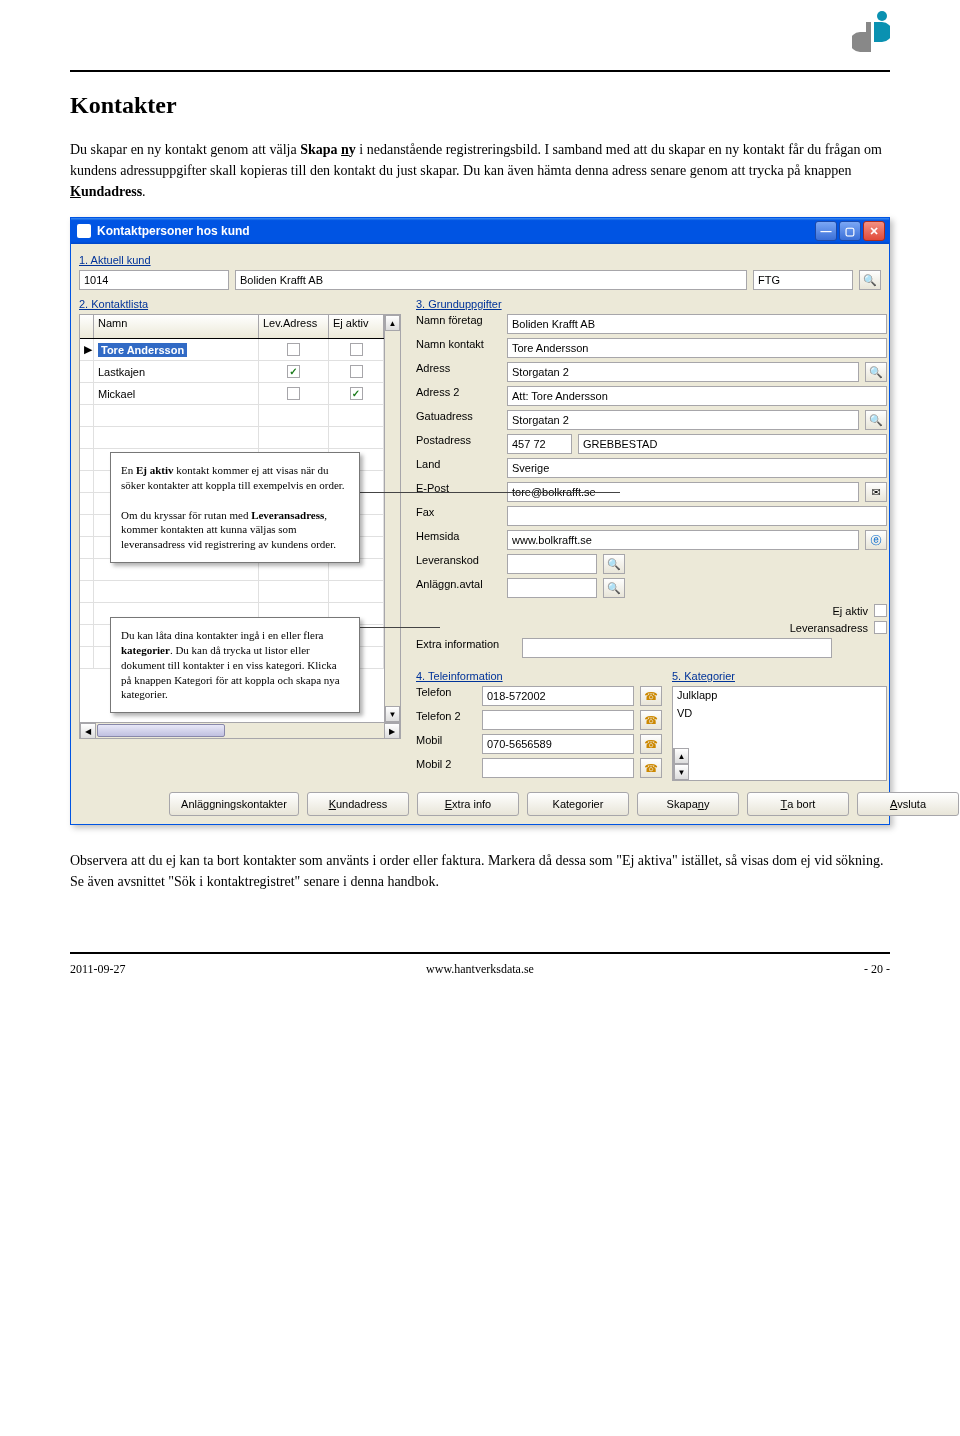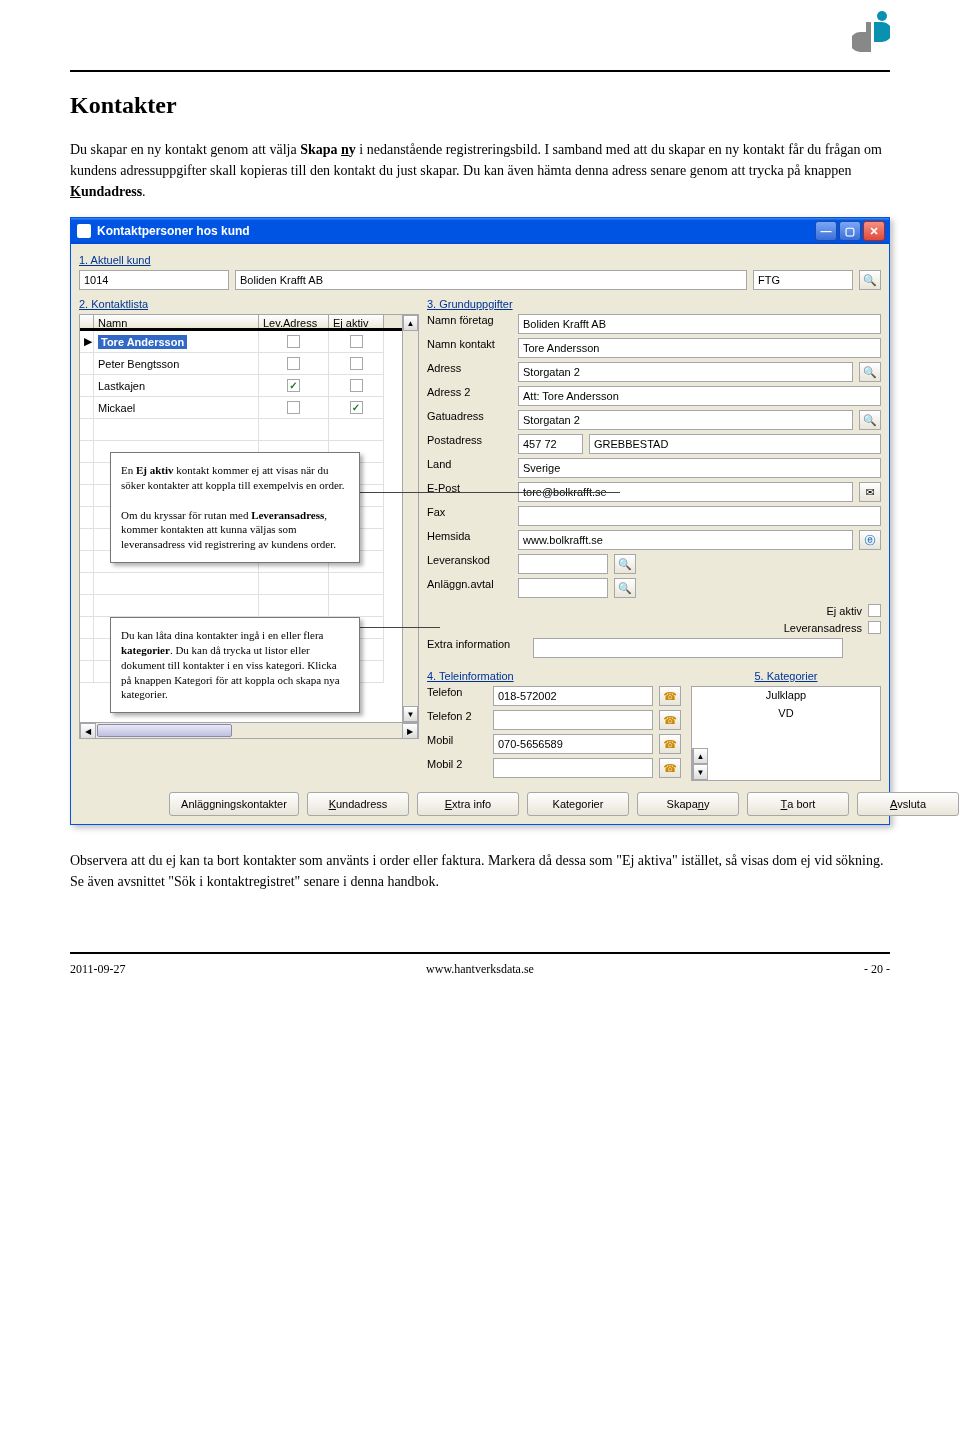--- a/index.html
+++ b/index.html
@@ -112,40 +112,40 @@
     width: 22px; height: 20px;
     border: 1px solid #a7a6aa;
     background: linear-gradient(to bottom,#fefefe,#e8e5d8);
     display: flex;
     align-items: center;
     justify-content: center;
     font-size: 11px;
   }
   .main-cols {
     display: flex;
-    gap: 8px;
+    gap: 15px;
   }
   .col-left { width: 340px; }
   .col-right { flex: 1; }
 
   
   .ctable {
     border: 1px solid #a7a6aa;
     background: #fff;
     width: 100%;
     height: 425px;
     position: relative;
     display: flex;
     flex-direction: column;
   }
   .ctable-head {
     display: flex;
     background: #ece9d8;
-    border-bottom: 3px solid #000000;
-    height: 16px;
+    border-bottom: 1px solid #000000;
+    height: 24px;
   }
   .ctable-head > div {
     border-right: 1px solid #a7a6aa;
     padding: 2px 4px;
     background: linear-gradient(to bottom,#fff,#ece9d8);
     font-size: 11px;
   }
   .col-namn { width: 165px; }
   .col-lev { width: 70px; }
   .col-ej { width: 55px; }
@@ -248,21 +248,21 @@
     z-index: 4;
   }
 
   
   .sub-cols {
     display: flex;
     gap: 10px;
     margin-top: 8px;
   }
   .tele-box { flex: 1; }
-  .kat-box { width: 190px; text-align: center; }
+  .kat-box { width: 215px; }
   .listbox {
     border: 1px solid #a7a6aa;
     background: #fff;
     height: 95px;
     position: relative;
     display: flex;
     flex-direction: column;
   }
   .listbox-inner { flex: 1; padding: 2px 4px; }
   .listbox-inner div { height: 18px; }
@@ -381,30 +381,20 @@
                           </div>
                           <div class="col-lev">
                             <div class="chk"></div>
                           </div>
                           <div class="col-ej">
                             <div class="chk"></div>
                           </div>
                         </div>
                         <div class="ctable-row">
                           <div class="row-arrow" style="width: 14px;"></div>
-                          <div class="col-namn">Peter Bengtsson</div>
-                          <div class="col-lev">
-                            <div class="chk"></div>
-                          </div>
-                          <div class="col-ej">
-                            <div class="chk"></div>
-                          </div>
-                        </div>
-                        <div class="ctable-row">
-                          <div class="row-arrow" style="width: 14px;"></div>
                           <div class="col-namn">Lastkajen</div>
                           <div class="col-lev">
                             <div class="chk">✓</div>
                           </div>
                           <div class="col-ej">
                             <div class="chk"></div>
                           </div>
                         </div>
                         <div class="ctable-row">
                           <div class="row-arrow" style="width: 14px;"></div>

